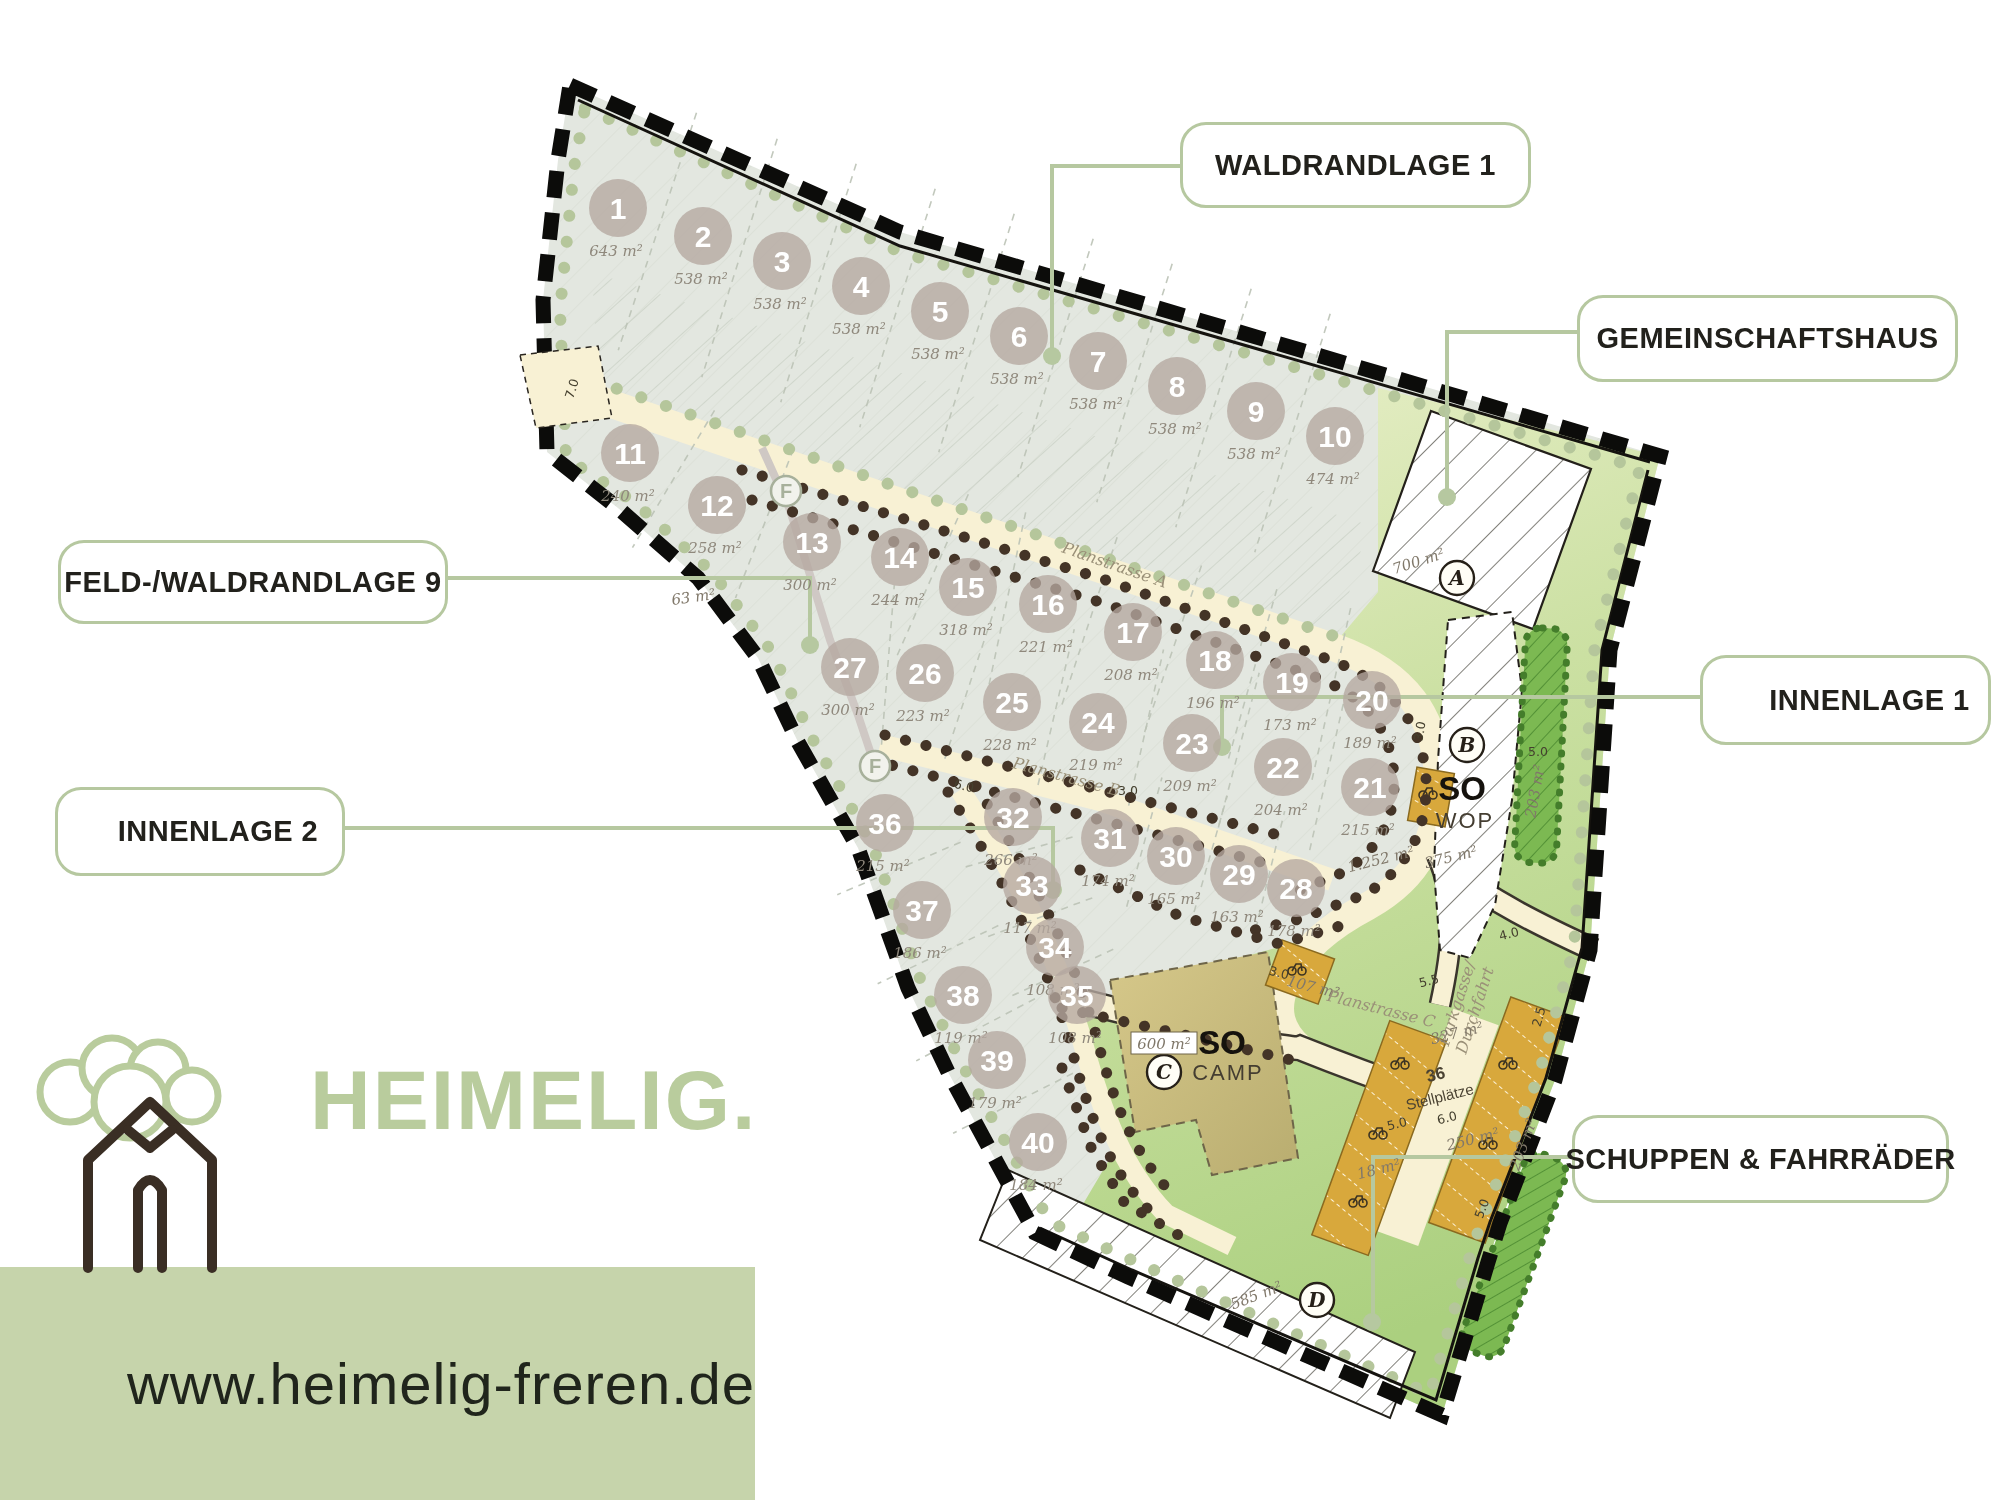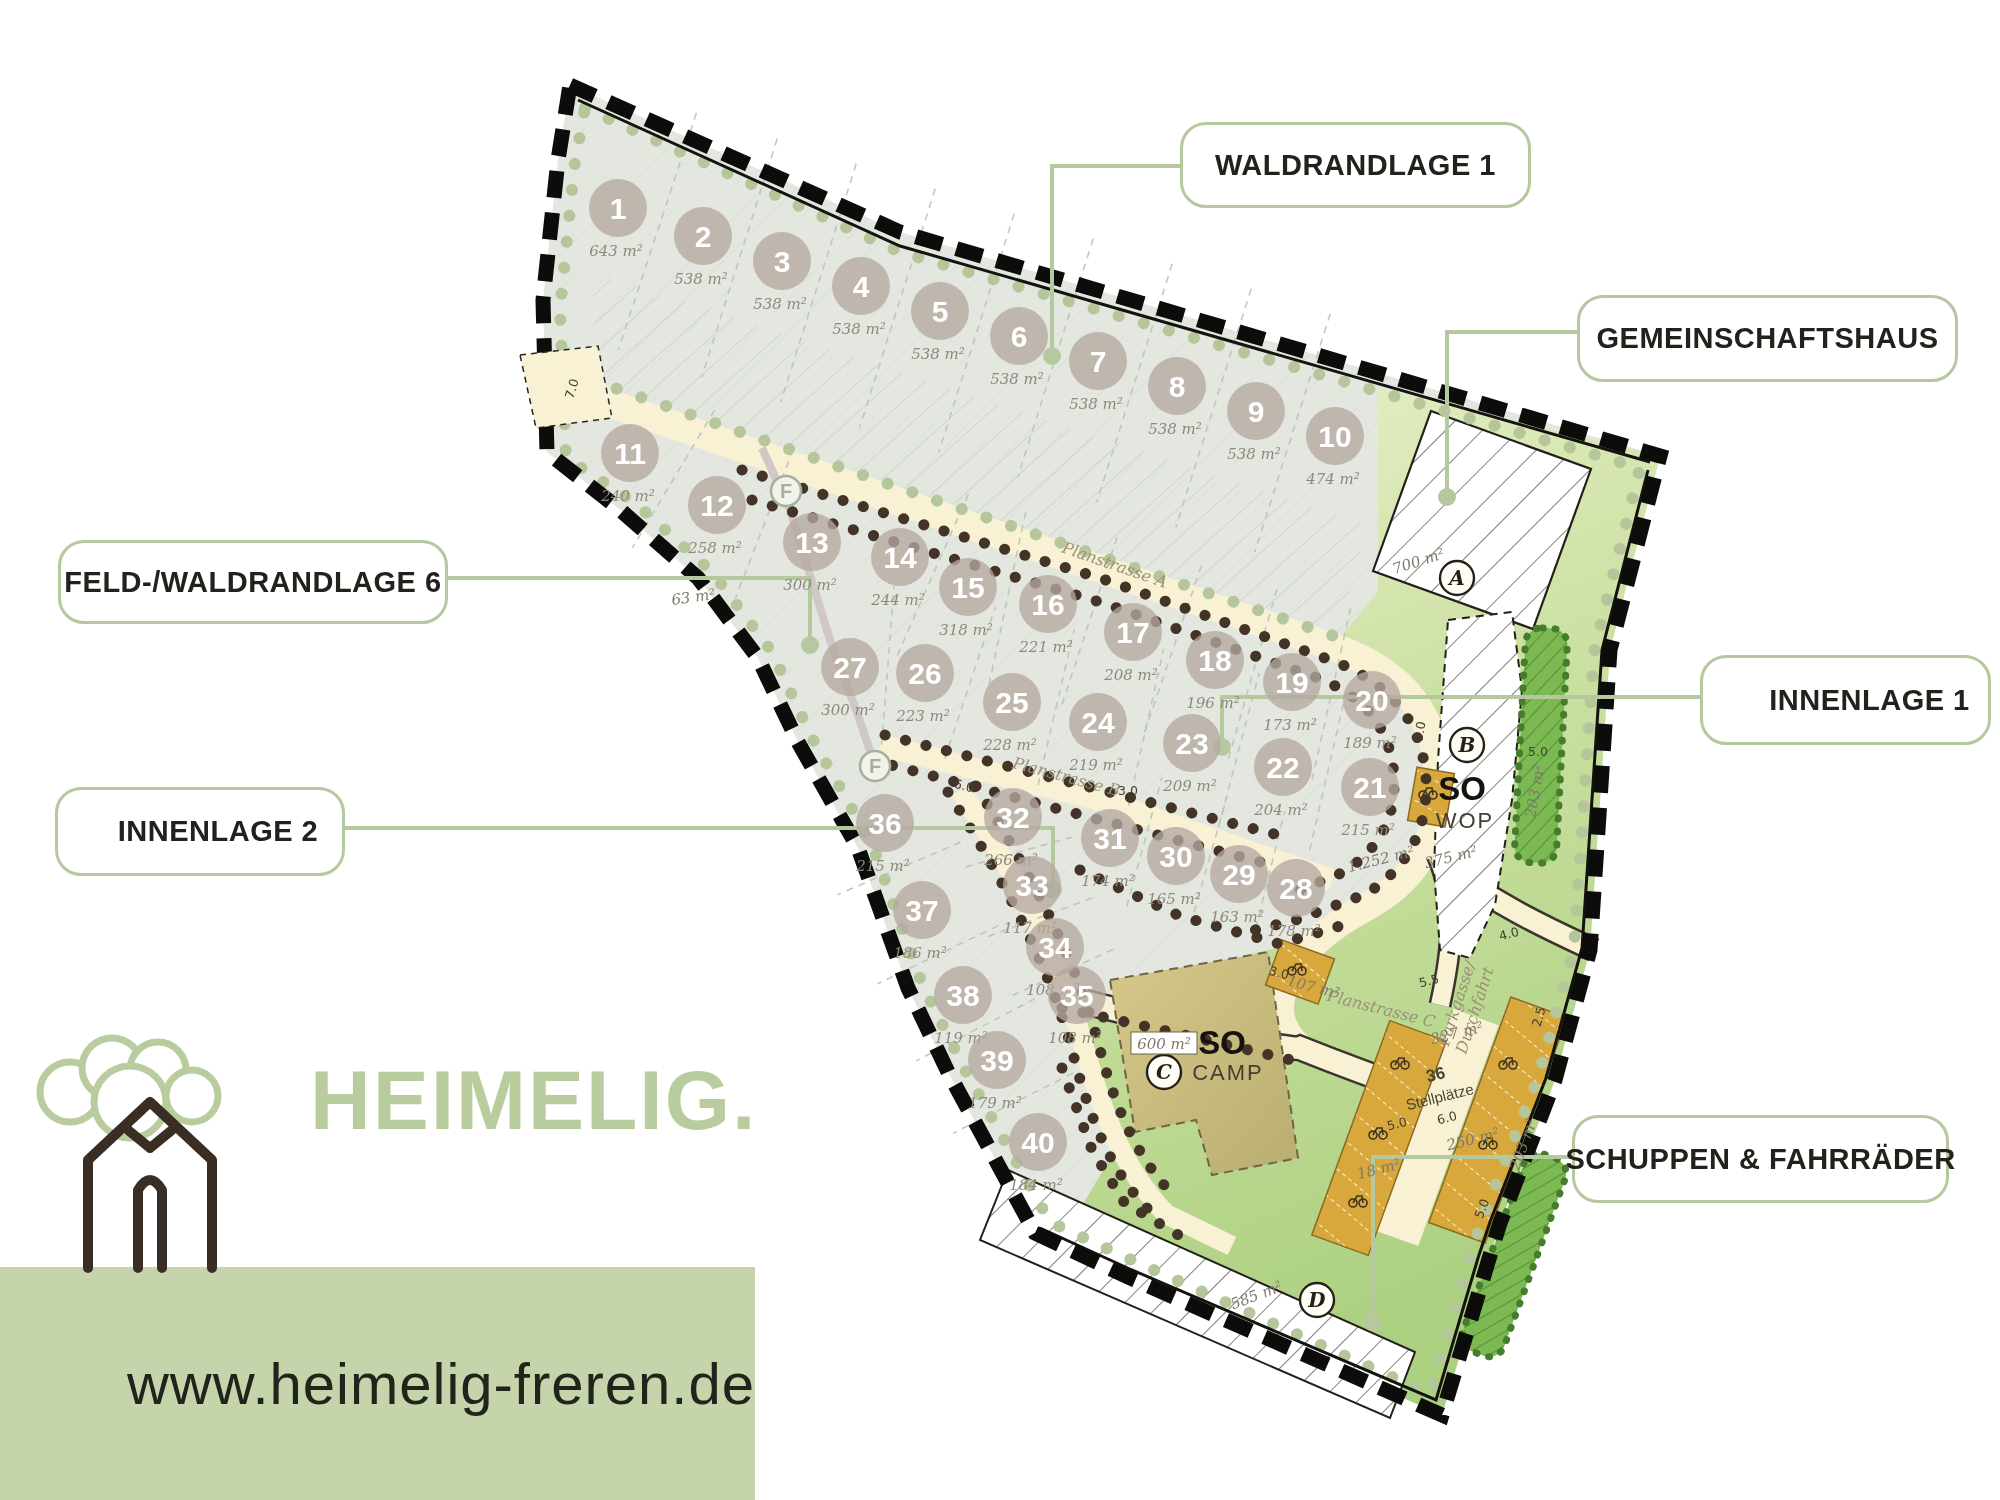--- a/index.html
+++ b/index.html
@@ -478,21 +478,21 @@
         <text transform="translate(1441,1102) rotate(-14)" class="ann-pk2">Stellplätze</text>
         <text transform="translate(1462,800) rotate(0)" class="ann-so">SO</text>
         <text transform="translate(1465,828) rotate(0)" class="ann-sub">WOP</text>
         <text transform="translate(1222,1054) rotate(0)" class="ann-so">SO</text>
         <text transform="translate(1228,1080) rotate(0)" class="ann-sub">CAMP</text>
       </g>
   </svg>
 
   <div class="co" id="co-w1">WALDRANDLAGE 1</div>
   <div class="co" id="co-gh">GEMEINSCHAFTSHAUS</div>
-  <div class="co" id="co-fw2">FELD-/WALDRANDLAGE 6</div>
+  <div class="co" id="co-fw2">FELD-/WALDRANDLAGE 9</div>
   <div class="co" id="co-i1">INNENLAGE 1</div>
   <div class="co" id="co-i2">INNENLAGE 2</div>
   <div class="co" id="co-sf">SCHUPPEN &amp; FAHRRÄDER</div>
 
   <svg id="logo" width="300" height="250" viewBox="0 0 300 250">
     <g fill="#ffffff" stroke="#b9cc9d" stroke-width="7">
       <circle cx="70" cy="62" r="30"></circle>
         <circle cx="112" cy="38" r="30"></circle>
       <circle cx="158" cy="40" r="28"></circle>
         <circle cx="192" cy="66" r="26"></circle>

